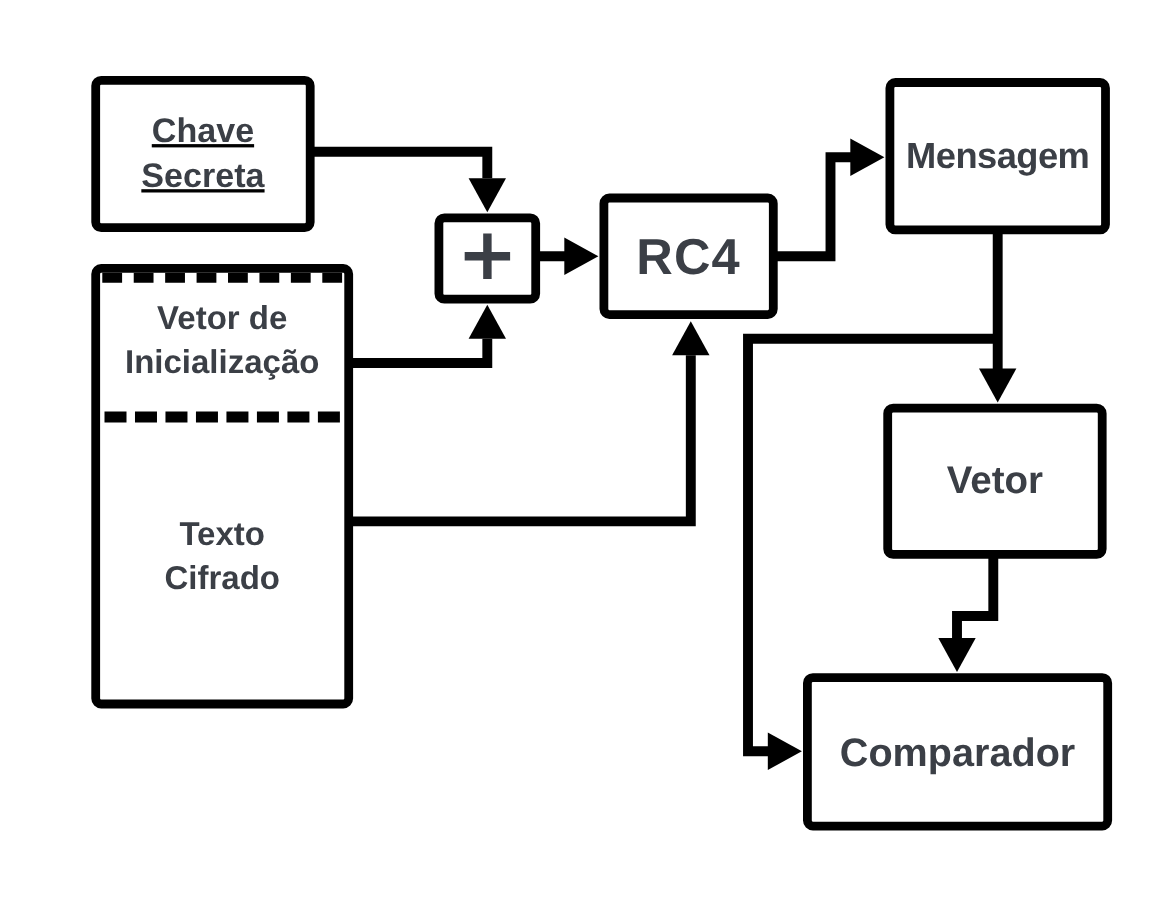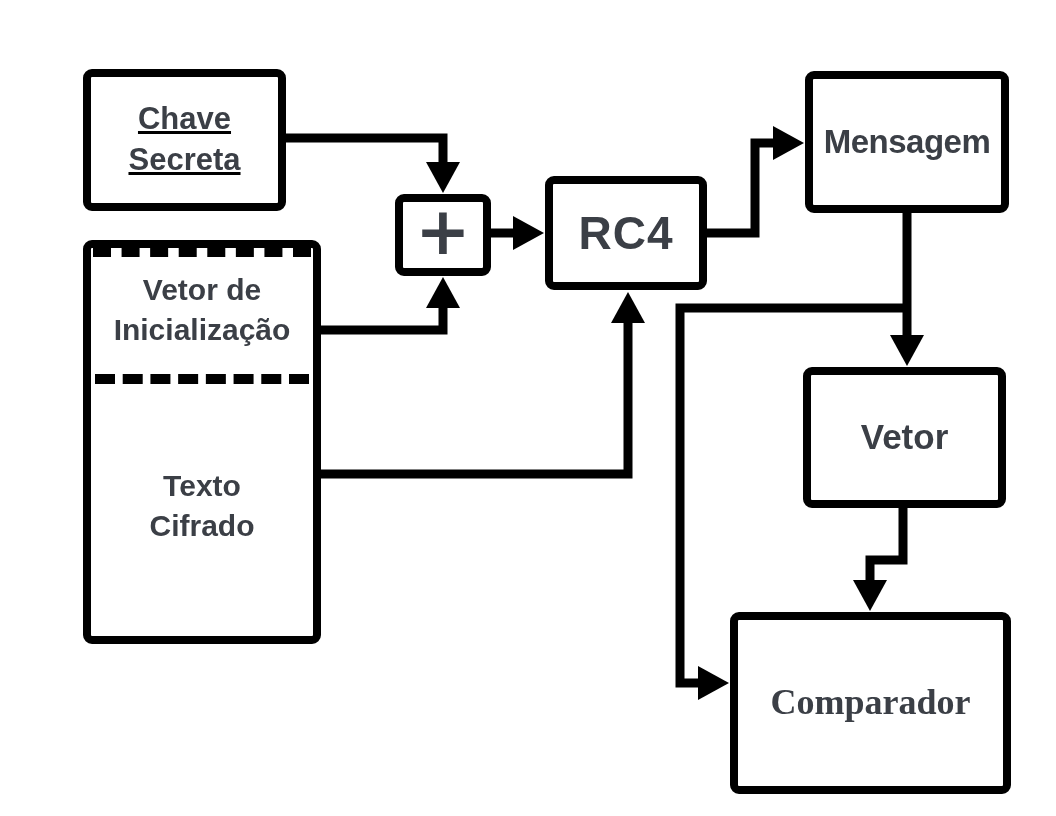--- a/index.html
+++ b/index.html
@@ -48,21 +48,21 @@
     text-align: center;
     white-space: pre-line;
     line-height: 1.32;
   }
   #node-chave-secreta     { left: 83px;  top: 69px;  width: 203px; height: 142px; text-decoration: underline; }
   #node-vetor-texto       { left: 70px;  top: 240px; width: 238px; height: 404px; margin-left: 13px; }
   #node-combiner          { left: 395px; top: 194px; width: 96px;  height: 82px;  }
   #node-rc4               { left: 545px; top: 176px; width: 162px; height: 114px; }
   #node-mensagem          { left: 805px; top: 71px;  width: 204px; height: 142px; }
   #node-hash              { left: 803px; top: 367px; width: 203px; height: 141px; }
-  #node-comparador        { left: 730px; top: 612px; width: 281px; height: 182px; font-family: Liberation Serif, serif; }
+  #node-comparador        { left: 730px; top: 612px; width: 281px; height: 143px; }
 
   #node-chave-secreta .label { font-size: 31px; }
   #node-mensagem .label      { font-size: 33px; letter-spacing: -0.5px; }
   #node-hash .label          { font-size: 35px; }
   #node-comparador .label    { font-size: 36px; }
   #node-rc4 .label           { font-size: 46px; letter-spacing: 1px; }
   #node-combiner .label {
     font-family: "DejaVu Sans", sans-serif;
     font-size: 66px;
     font-weight: 900;

